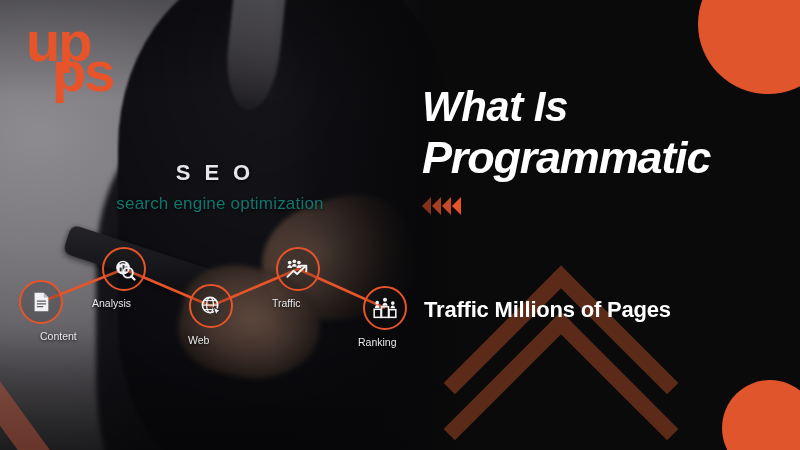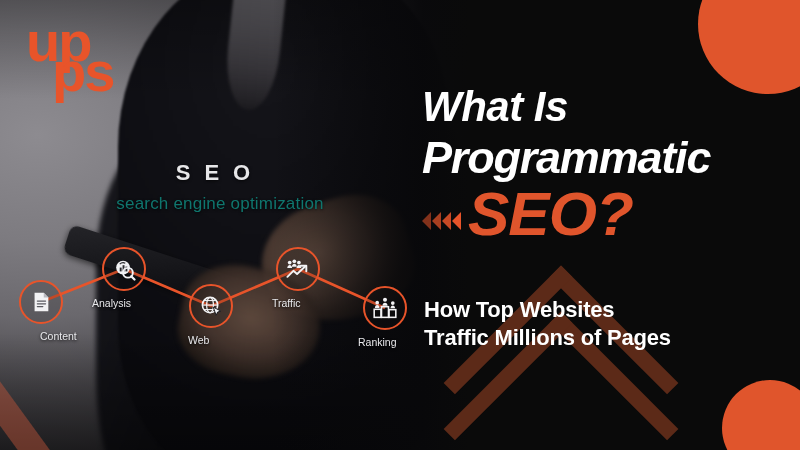--- a/index.html
+++ b/index.html
@@ -222,23 +222,21 @@
     <div class="headline">
       <div class="h-what">What Is</div>
       <div class="h-prog">Programmatic</div>
       <div class="seo-row">
         <div class="chevs">
           <b></b>
           <b></b>
           <b></b>
           <b></b>
         </div>
-        <div class="h-seo">SEO?</div>
       </div>
     </div>
 
     <div class="subhead">
-      <div>How Top Websites</div>
       <div>Traffic Millions of Pages</div>
     </div>
   </div>
 
 </div>
 
 </body></html>

